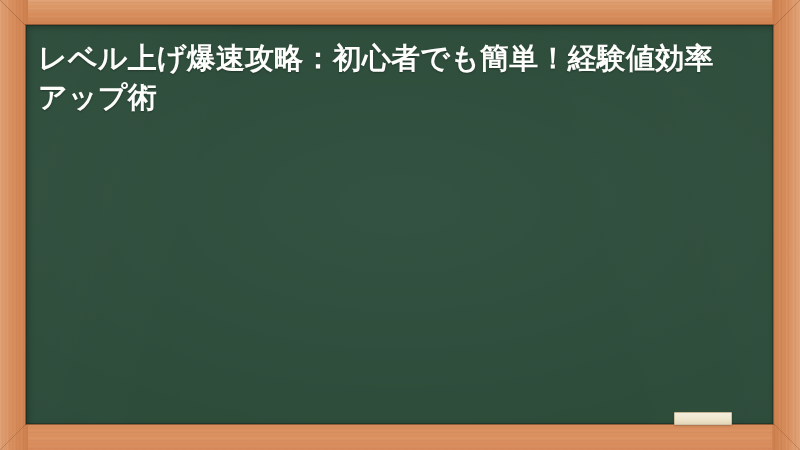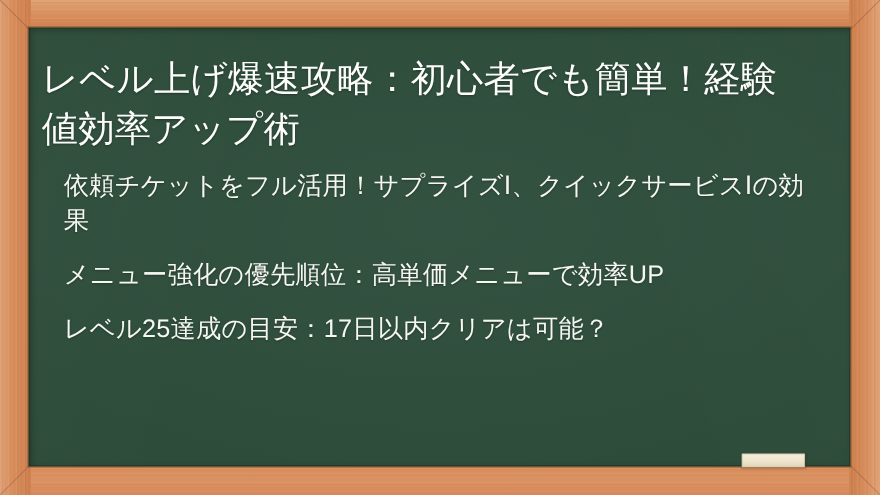--- a/index.html
+++ b/index.html
@@ -142,25 +142,25 @@
     position: relative;
     z-index: 2;
     padding: 10px 22px 0 12px;
     box-sizing: border-box;
     height: 100%;
   }
 
   
   .title {
     color: #fdfdfb;
-    font-size: 33px;
+    font-size: 29px;
     line-height: 1.36;
-    font-weight: 400;
+    font-weight: 700;
     letter-spacing: 0.2px;
-    margin: 15px 0 12px 0;
+    margin: 4px 0 12px 0;
     padding-left: 0px;
     text-shadow: 0 1px 2px rgba(0,0,0,0.30);
     max-width: 700px;
   }
 
   
   .toc {
     list-style: none;
     margin: 0;
     padding: 0 0 0 20px;
@@ -215,24 +215,19 @@
     <svg class="frame-corner br" viewBox="0 0 40 40">
       <line x1="40" y1="40" x2="0" y2="0" stroke="rgba(120,70,35,0.30)" stroke-width="1"></line>
     </svg>
   </div>
 
   <div class="board">
     <div class="board-inner">
 
       <h1 class="title">レベル上げ爆速攻略：初心者でも簡単！経験値効率アップ術</h1>
 
-      <ul class="toc">
-        <li class="toc-item">依頼チケットをフル活用！サプライズⅠ、クイックサービスⅠの効果</li>
-        <li class="toc-item">メニュー強化の優先順位：高単価メニューで効率UP</li>
-        <li class="toc-item">レベル25達成の目安：17日以内クリアは可能？</li>
-      </ul>
 
     </div>
   </div>
 
   <div class="eraser"></div>
 
 </div>
 
 </body></html>

